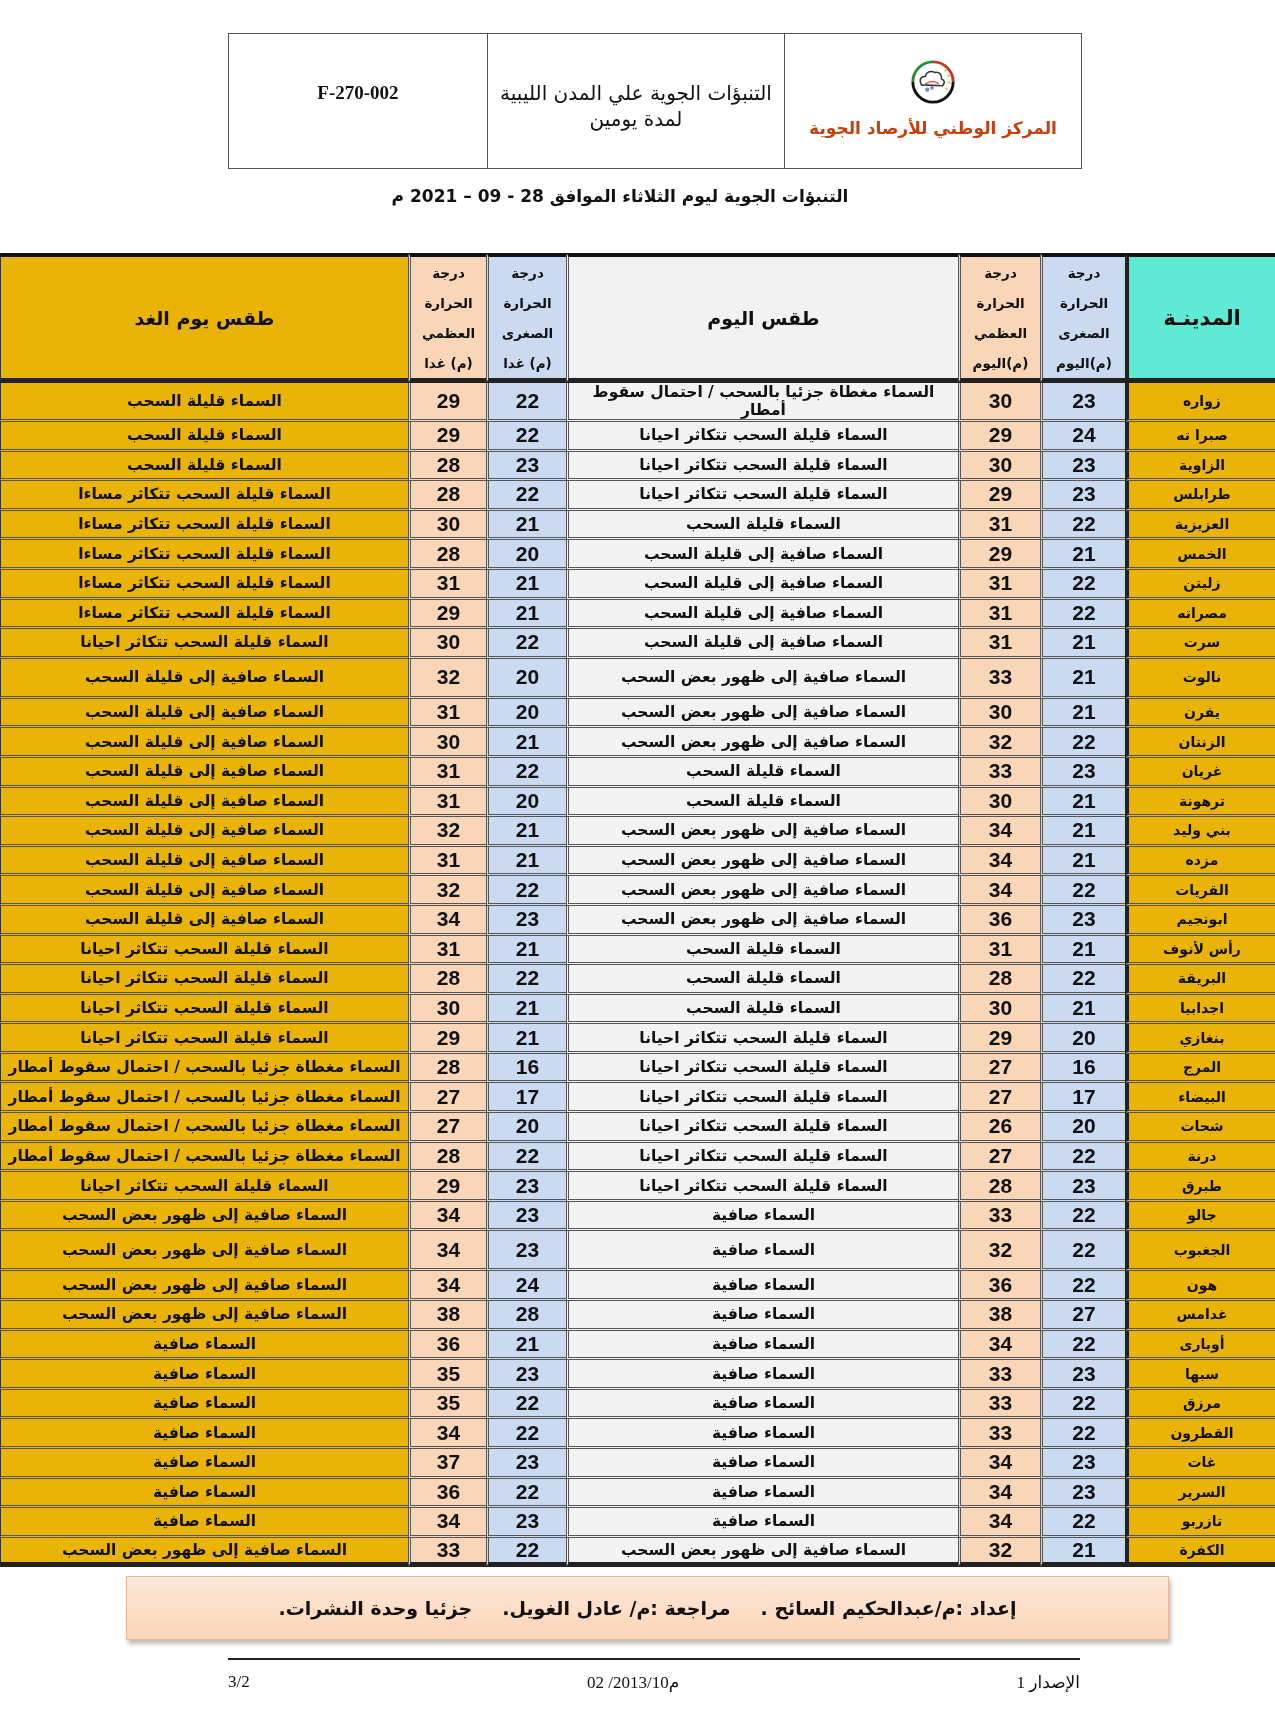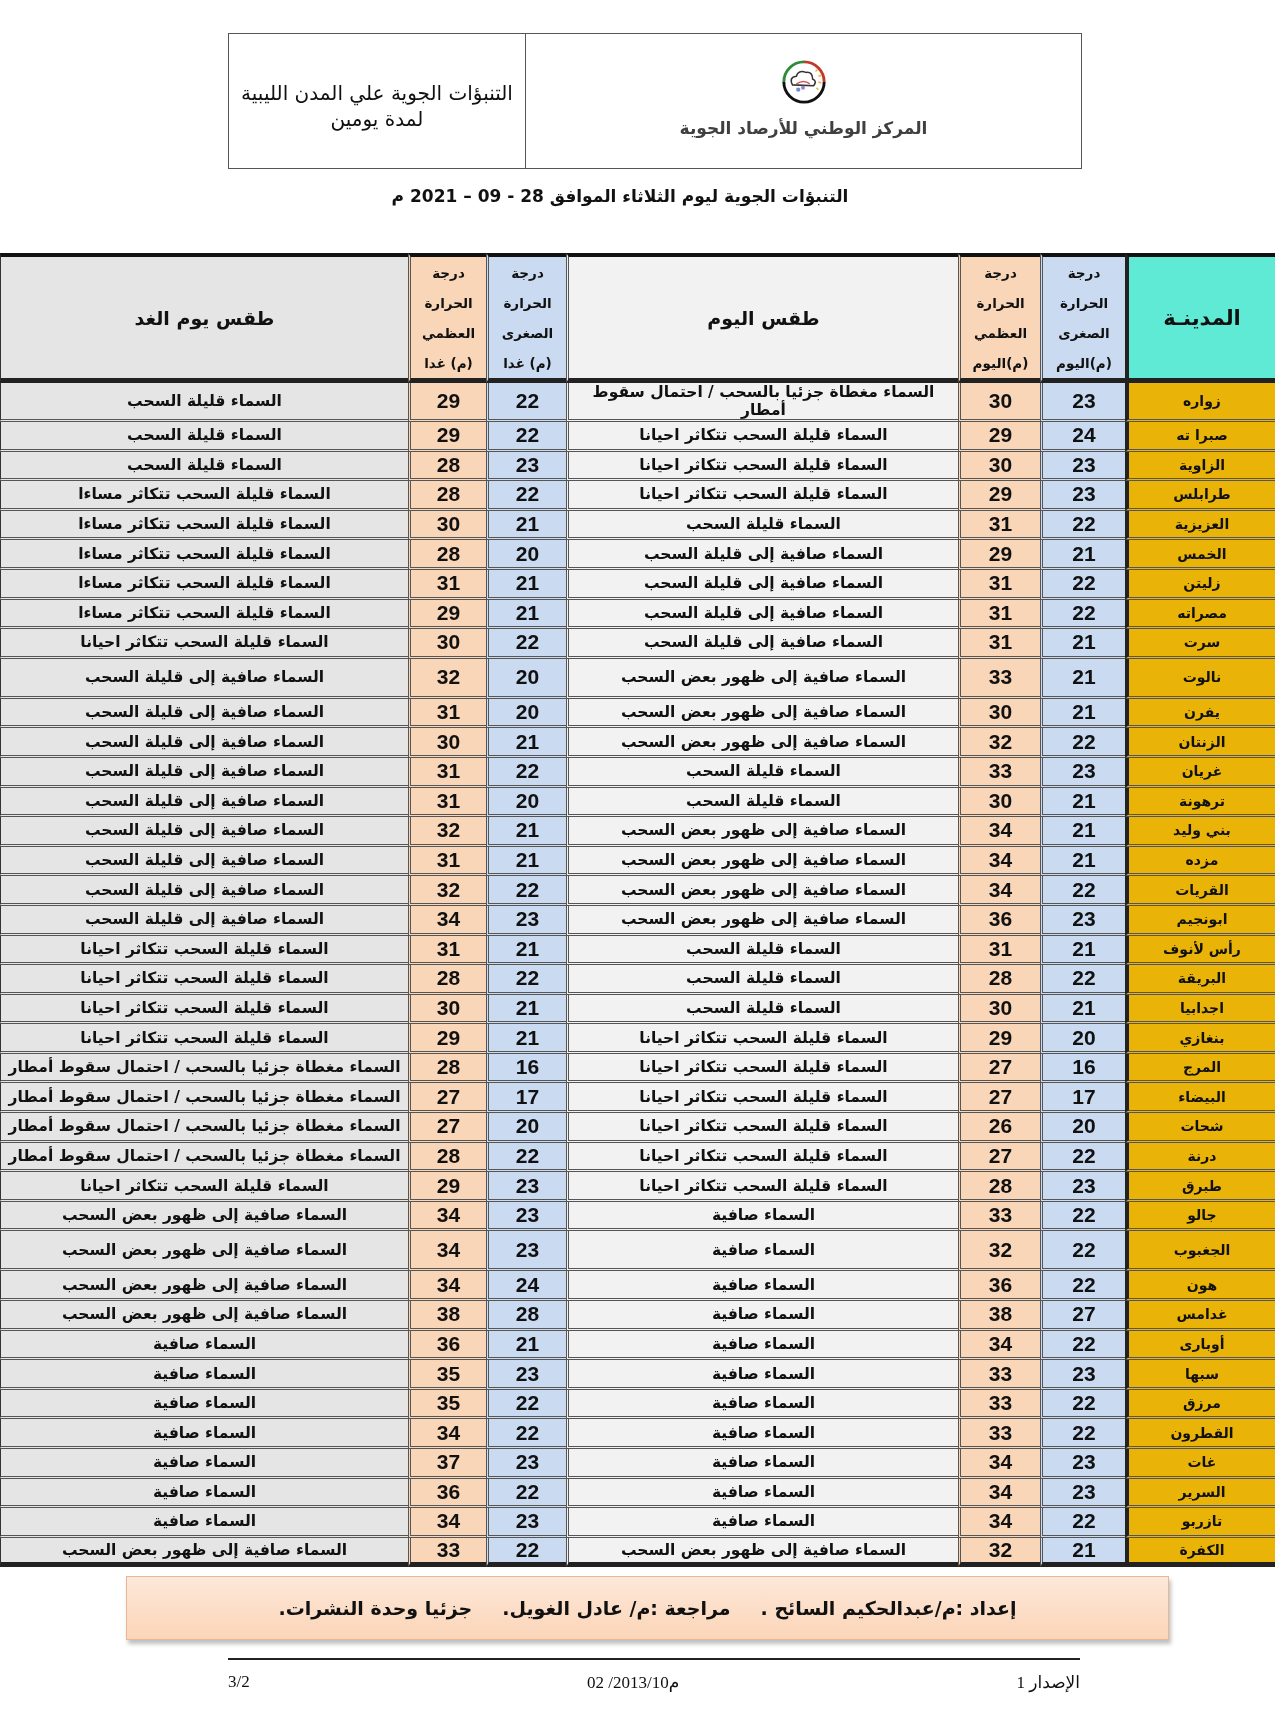--- a/index.html
+++ b/index.html
@@ -7,55 +7,56 @@
   body { position: relative; font-family: "DejaVu Sans", sans-serif; color: #111; overflow: hidden; }
 
   
   .hdr { position: absolute; left: 228px; top: 33px; width: 854px; height: 136px; border: 1.5px solid #555; display: flex; direction: ltr; }
   .hdr > div { height: 100%; border-right: 1.5px solid #555; display: flex; flex-direction: column; align-items: center; justify-content: center; }
   .hdr > div:last-child { border-right: none; }
   .hdr-code { width: 259px; justify-content: flex-start !important; padding-top: 48px; font-family: "Liberation Serif", serif; font-weight: bold; font-size: 19px; }
   .hdr-title { width: 297px; direction: rtl; font-family: "DejaVu Sans", sans-serif; font-size: 20px; line-height: 26px; text-align: center; padding-top: 10px; }
   .hdr-org { flex: 1; direction: rtl; }
   .hdr-org .logo { width: 58px; height: 48px; margin-top: -6px; margin-bottom: 12px; }
-  .hdr-org .org-name { color: #404040; font-size: 17px; font-weight: bold; }
+  .hdr-org .org-name { color: #c2410c; font-size: 17px; font-weight: bold; }
 
   .date-line { position: absolute; left: 380px; top: 186px; width: 480px; text-align: center; direction: rtl; font-weight: bold; font-size: 17px; }
 
   
   .tbl-wrap { position: absolute; left: 0; top: 253px; width: 1275px; }
   table { border-collapse: separate; border-spacing: 0; width: 1275px; direction: rtl; table-layout: fixed; }
   th, td { border-bottom: 3px double #555; text-align: center; vertical-align: middle; padding: 0; }
   thead th { height: 130px; border-top: 4px solid #111; border-bottom: 5px solid #222; font-weight: bold; }
   td { height: 29.6px; font-size: 17px; font-weight: bold; }
   tr.tall td { height: 40px; }
   .c-city { width: 150px; background: #eab308; border-left: 4px solid #222; font-size: 14px; }
   .c-tmin { width: 85px; background: #c9daf1; border-left: 3px double #555; font-family: "Liberation Sans", sans-serif; font-size: 21px; font-weight: bold; }
   .c-tmax { width: 82px; background: #f9d6b8; border-left: 3px double #555; font-family: "Liberation Sans", sans-serif; font-size: 21px; font-weight: bold; }
   .c-desc { background: #f2f2f2; border-left: 3px double #555; font-size: 15.5px; }
-  .c-desc-last { background: #e5e5e5; font-size: 15.5px; border-left: 1px solid #333; }
+  .c-desc-last { background: #eab308; font-size: 15.5px; border-left: 1px solid #333; }
   thead .c-city { font-size: 21px; background: #5eead4; }
   thead .c-tmin, thead .c-tmax { font-family: "DejaVu Sans", sans-serif; font-size: 13.5px; line-height: 30px; }
   thead .c-desc, thead .c-desc-last { font-size: 19px; }
   tbody tr:last-child td { border-bottom: 5px solid #222; }
   .today-desc { width: 392px; }
   .tmr-tmin { width: 80px; }
   .tmr-tmax { width: 78px; }
 
   
   .footer-box { position: absolute; left: 126px; top: 1576px; width: 1043px; height: 64px;
     background: linear-gradient(to bottom, #fde8d9, #fbd5b8); border: 1px solid #e8b896;
     box-shadow: 2px 4px 4px rgba(0,0,0,0.25); direction: rtl; display: flex; align-items: center; justify-content: center; gap: 30px; font-size: 19px; font-weight: bold; }
   .footer-rule { position: absolute; left: 228px; top: 1658px; width: 852px; height: 2px; background: #222; }
   .footer-meta { position: absolute; left: 228px; top: 1672px; width: 852px; display: flex; justify-content: space-between; direction: ltr; font-family: "Liberation Serif", serif; font-size: 17px; }
 </style>
 </head>
 <body>
 
 <div class="hdr">
+  <div class="hdr-code">F-270-002</div>
   <div class="hdr-title">
     <div>التنبؤات الجوية علي المدن الليبية</div>
     <div>لمدة يومين</div>
   </div>
   <div class="hdr-org">
     <svg class="logo" viewBox="0 0 60 50">
       <path d="M30 4 A21 21 0 0 1 51 25" stroke="#c0392b" stroke-width="3" fill="none"></path>
       <path d="M51 25 A21 21 0 0 1 9 25" stroke="#111" stroke-width="3" fill="none"></path>
       <path d="M9 25 A21 21 0 0 1 30 4" stroke="#2e8b3a" stroke-width="3" fill="none"></path>
       <path d="M18 28 q-4 -8 4 -9 q2 -7 10 -4 q7 -1 7 7 q5 2 1 7 Z" fill="none" stroke="#333" stroke-width="1.6"></path>

